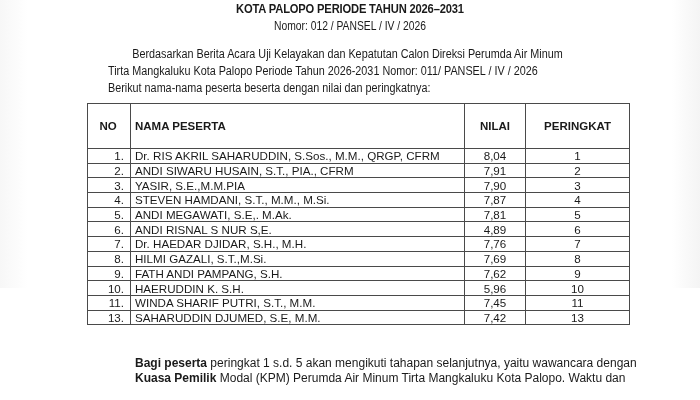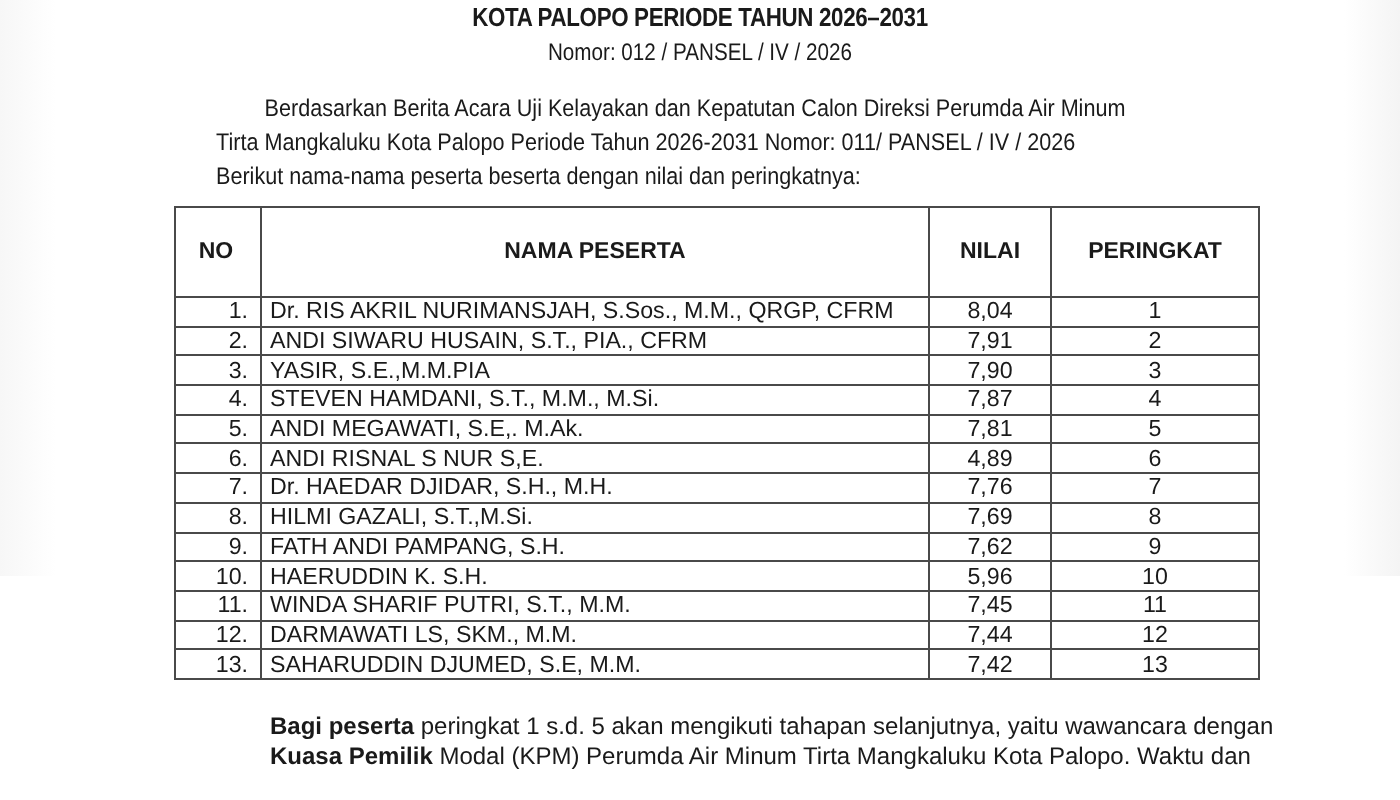--- a/index.html
+++ b/index.html
@@ -13,21 +13,21 @@
            font-size:12px; transform:scaleX(0.86); }
   .para { position:absolute; left:108px; top:46px; width:450px; font-size:12px; line-height:17px;
           transform-origin:left top; transform:scaleX(0.9); white-space:nowrap; }
   .para .indent { padding-left:27px; }
   table { position:absolute; left:87px; top:103px; border-collapse:collapse; font-size:11.6px; }
   td, th { border:1px solid #4a4a4a; padding:0 4px; height:13.7px; line-height:13px; white-space:nowrap; }
   th { height:44px; font-weight:bold; font-size:11.5px; }
   .c-no { width:32px; text-align:right; padding-right:6px; }
   th.c-no { text-align:center; }
   .c-name { width:325px; text-align:left; }
-  th.c-name { text-align:center; }
+  th.c-name { }
   .c-nilai { width:52px; text-align:center; }
   .c-rank { width:95px; text-align:center; }
   .footer { position:absolute; left:108px; top:356px; font-size:12px; line-height:15px;
             white-space:nowrap; }
   .footer b { font-weight:bold;padding-left:27px; }
 </style>
 </head>
 <body>
 
 <div class="page">
@@ -45,21 +45,21 @@
       <tr>
         <th class="c-no">NO</th>
         <th class="c-name">NAMA PESERTA</th>
         <th class="c-nilai">NILAI</th>
         <th class="c-rank">PERINGKAT</th>
       </tr>
     </thead>
     <tbody id="tbody">
         <tr>
           <td class="c-no">1.</td>
-          <td class="c-name">Dr. RIS AKRIL NURIMANSJAH, S.Sos., M.M., QRGP, CFRM</td>
+          <td class="c-name">Dr. RIS AKRIL SAHARUDDIN, S.Sos., M.M., QRGP, CFRM</td>
           <td class="c-nilai">8,04</td>
           <td class="c-rank">1</td>
         </tr>
         <tr>
           <td class="c-no">2.</td>
           <td class="c-name">ANDI SIWARU HUSAIN, S.T., PIA., CFRM</td>
           <td class="c-nilai">7,91</td>
           <td class="c-rank">2</td>
         </tr>
         <tr>
@@ -110,26 +110,20 @@
           <td class="c-nilai">5,96</td>
           <td class="c-rank">10</td>
         </tr>
         <tr>
           <td class="c-no">11.</td>
           <td class="c-name">WINDA SHARIF PUTRI, S.T., M.M.</td>
           <td class="c-nilai">7,45</td>
           <td class="c-rank">11</td>
         </tr>
         <tr>
-          <td class="c-no">12.</td>
-          <td class="c-name">DARMAWATI LS, SKM., M.M.</td>
-          <td class="c-nilai">7,44</td>
-          <td class="c-rank">12</td>
-        </tr>
-        <tr>
           <td class="c-no">13.</td>
           <td class="c-name">SAHARUDDIN DJUMED, S.E, M.M.</td>
           <td class="c-nilai">7,42</td>
           <td class="c-rank">13</td>
         </tr>
       </tbody>
   </table>
 
   <div class="footer">
     <div><b>Bagi peserta</b><span> peringkat 1 s.d. 5 akan mengikuti tahapan selanjutnya, yaitu wawancara dengan</span></div>

